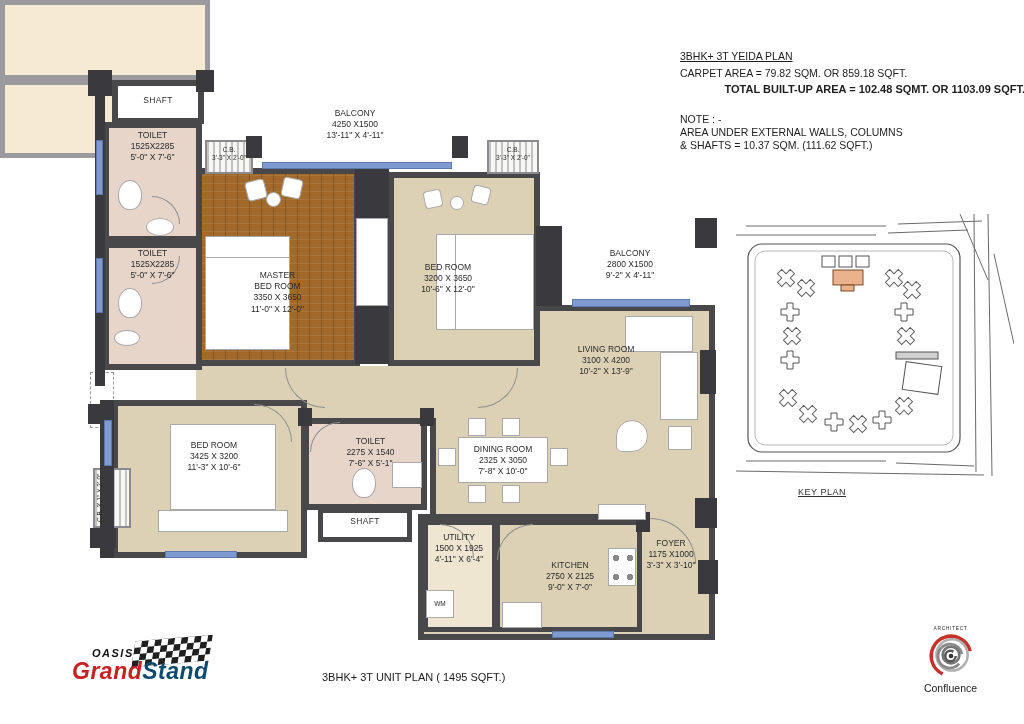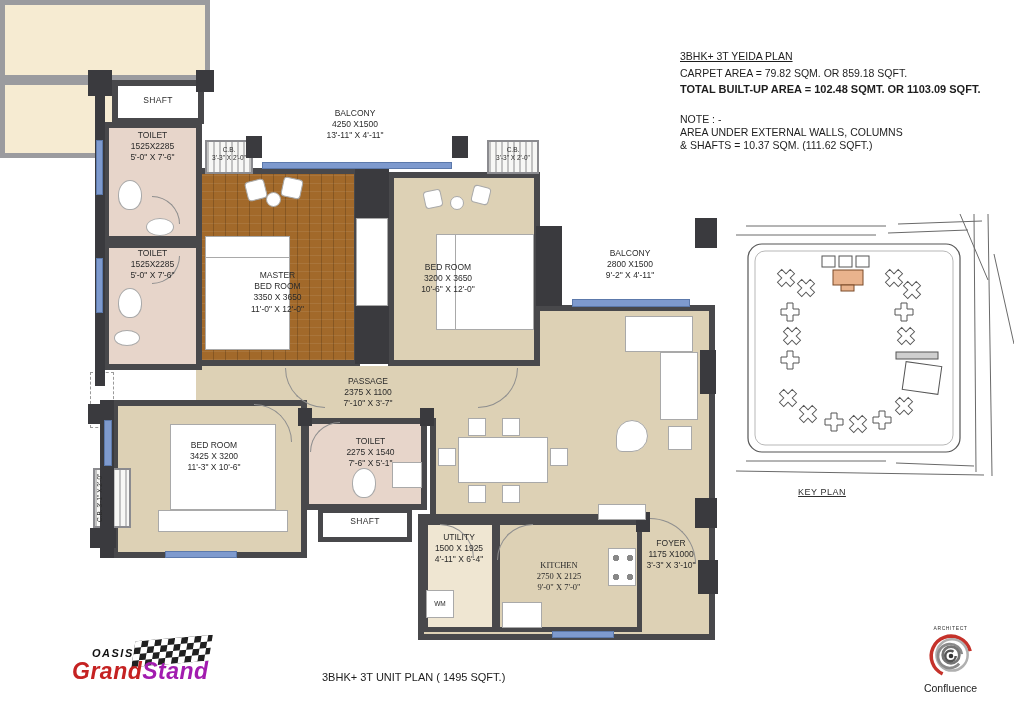--- a/index.html
+++ b/index.html
@@ -30,37 +30,37 @@
   
   .lbl{position:absolute;text-align:center;font-size:8.5px;line-height:1.32;color:#2b2b2b;
        white-space:pre-line;z-index:5;}
   .lbl .nm{letter-spacing:.3px;}
   .lbl-sm{font-size:6.5px;line-height:1.25;}
   .vert{writing-mode:vertical-rl;transform:rotate(180deg);text-align:center;}
   
   #info{position:absolute;left:680px;top:50px;width:345px;font-size:10.5px;line-height:13.2px;
         color:#1d1d1d;z-index:5;}
   #info .t{text-decoration:underline;margin-bottom:4px;font-size:10.5px;}
-  #info .total{font-weight:bold;font-size:11px;margin-top:3px;}
+  #info .total{font-weight:bold;font-size:11px;margin-top:3px;text-align:right;}
   #info .note{margin-top:16px;}
   
   #keyplan{position:absolute;left:736px;top:214px;z-index:5;}
   #keyplan-label{position:absolute;left:772px;top:487px;width:100px;text-align:center;
                  font-size:9px;text-decoration:underline;letter-spacing:.5px;z-index:5;}
   
   #project{position:absolute;left:48px;top:584px;font-size:11.5px;line-height:14.6px;color:#1c1c1c;z-index:5;}
   #brand{position:absolute;left:62px;top:636px;width:190px;height:60px;z-index:5;}
   #brand .flag{position:absolute;left:72px;top:2px;width:76px;height:26px;
      background-image:repeating-conic-gradient(#141414 0 25%,#ffffff 0 50%);
      background-size:13px 13px;transform:skewX(-14deg) rotate(-5deg);opacity:.95;}
   #brand .oasis{position:absolute;left:30px;top:11px;font-size:11px;font-weight:bold;font-style:italic;
      letter-spacing:1.5px;color:#111;}
   #brand .gs{position:absolute;left:10px;top:22px;font-size:23px;font-weight:bold;font-style:italic;
      letter-spacing:.5px;}
-  #brand .g{color:#c52222;} #brand .s{color:#a21caf;}
+  #brand .g{color:#c52222;} #brand .s{color:#0c4a6e;}
   #caption{position:absolute;left:322px;top:671px;font-size:11px;color:#1c1c1c;z-index:5;}
   
   #arch{position:absolute;left:903px;top:625px;width:95px;text-align:center;z-index:5;}
   #arch .a1{font-size:5px;letter-spacing:.6px;color:#333;}
   #arch .a2{font-size:10.5px;color:#222;margin-top:1px;}
   svg line{stroke:#6a6a6a;stroke-width:1;}
 </style>
 </head>
 <body>
 
@@ -177,26 +177,27 @@
   <div class="lbl" style="left:112px;top:95px;width:92px;"><span class="nm">SHAFT</span></div>
   <div class="lbl" style="left:105px;top:130px;width:95px;"><span>TOILET</span><br><span>1525X2285</span><br><span>5'-0" X 7'-6"</span></div>
   <div class="lbl" style="left:105px;top:248px;width:95px;"><span>TOILET</span><br><span>1525X2285</span><br><span>5'-0" X 7'-6"</span></div>
   <div class="lbl lbl-sm" style="left:205px;top:146px;width:48px;"><span>C.B.</span><br><span>3'-3" X 2'-0"</span></div>
   <div class="lbl lbl-sm" style="left:487px;top:146px;width:52px;"><span>C.B.</span><br><span>3'-3" X 2'-0"</span></div>
   <div class="lbl" style="left:255px;top:108px;width:200px;"><span>BALCONY</span><br><span>4250 X1500</span><br><span>13'-11" X 4'-11"</span></div>
   <div class="lbl" style="left:195px;top:270px;width:165px;"><span>MASTER
 BED ROOM</span><br><span>3350 X 3650</span><br><span>11'-0" X 12'-0"</span></div>
   <div class="lbl" style="left:392px;top:262px;width:112px;"><span>BED ROOM</span><br><span>3200 X 3650</span><br><span>10'-6" X 12'-0"</span></div>
   <div class="lbl" style="left:562px;top:248px;width:136px;"><span>BALCONY</span><br><span>2800 X1500</span><br><span>9'-2" X 4'-11"</span></div>
-  <div class="lbl" style="left:312px;top:376px;width:112px;"><span>PASSAGE</span><br><span>2375 X 1100</span><br><span>7'-10" X 3'-7"</span></div>
+  <div class="lbl" style="left:550px;top:344px;width:112px;"><span>LIVING ROOM</span><br><span>3100 X 4200</span><br><span>10'-2" X 13'-9"</span></div>
   <div class="lbl" style="left:158px;top:440px;width:112px;"><span>BED ROOM</span><br><span>3425 X 3200</span><br><span>11'-3" X 10'-6"</span></div>
   <div class="lbl" style="left:318px;top:436px;width:105px;"><span>TOILET</span><br><span>2275 X 1540</span><br><span>7'-6" X 5'-1"</span></div>
   <div class="lbl" style="left:318px;top:516px;width:94px;"><span class="nm">SHAFT</span></div>
+  <div class="lbl" style="left:452px;top:444px;width:102px;"><span>DINING ROOM</span><br><span>2325 X 3050</span><br><span>7'-8" X 10'-0"</span></div>
   <div class="lbl" style="left:424px;top:532px;width:70px;"><span>UTILITY</span><br><span>1500 X 1925</span><br><span>4'-11" X 6'-4"</span></div>
-  <div class="lbl" style="left:506px;top:560px;width:106px;font-family:Liberation Serif, serif;"><span>KITCHEN</span><br><span>2750 X 2125</span><br><span>9'-0" X 7'-0"</span></div>
+  <div class="lbl" style="left:517px;top:560px;width:106px;"><span>KITCHEN</span><br><span>2750 X 2125</span><br><span>9'-0" X 7'-0"</span></div>
   <div class="lbl" style="left:636px;top:538px;width:70px;"><span>FOYER</span><br><span>1175 X1000</span><br><span>3'-3" X 3'-10"</span></div>
   <div class="lbl lbl-sm vert" style="left:96px;top:470px;width:32px;height:56px;"><span>C.B.</span> <span>3'-1" X 2'-0"</span></div>
   <div class="lbl lbl-sm" style="left:426px;top:600px;width:28px;"><span>WM</span></div>
 
   <div id="info">
     <div class="t">3BHK+ 3T YEIDA PLAN</div>
     <div>CARPET AREA = 79.82 SQM. OR 859.18 SQFT.</div>
     <div class="total">TOTAL BUILT-UP AREA = 102.48 SQMT. OR 1103.09 SQFT.</div>
     <div class="note">NOTE : -</div>
     <div>AREA UNDER EXTERNAL WALLS, COLUMNS</div>

